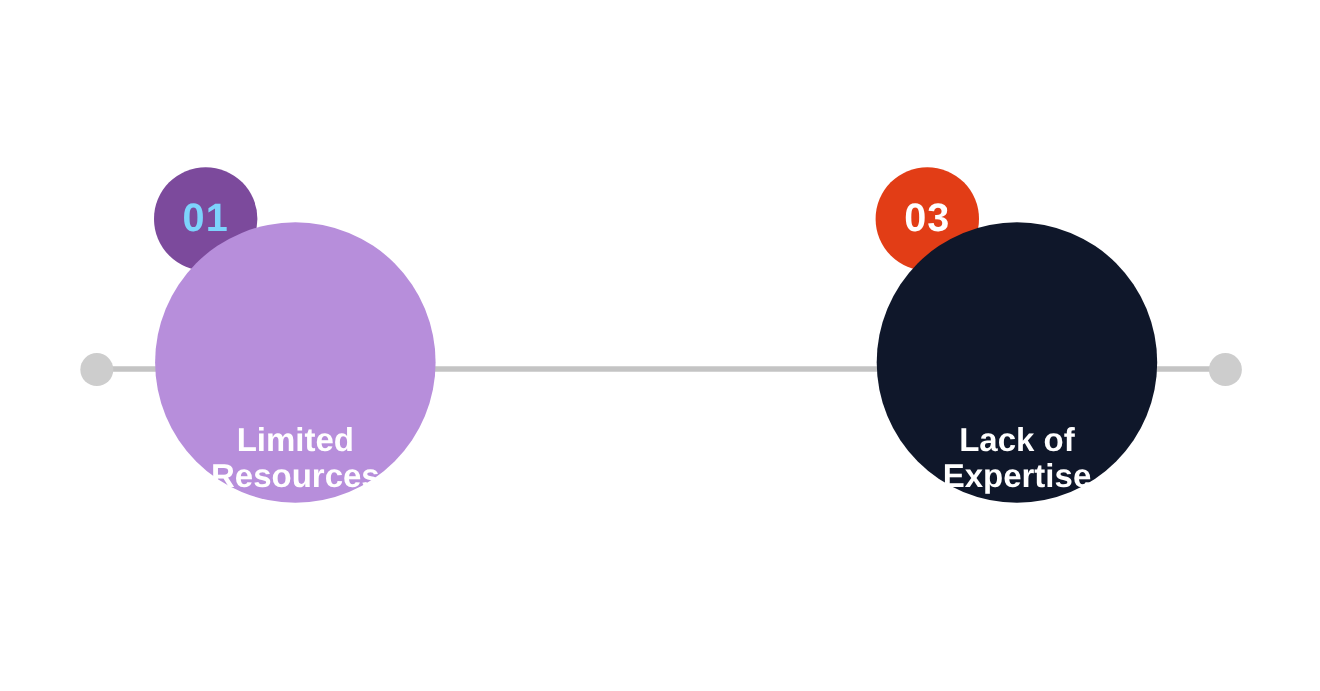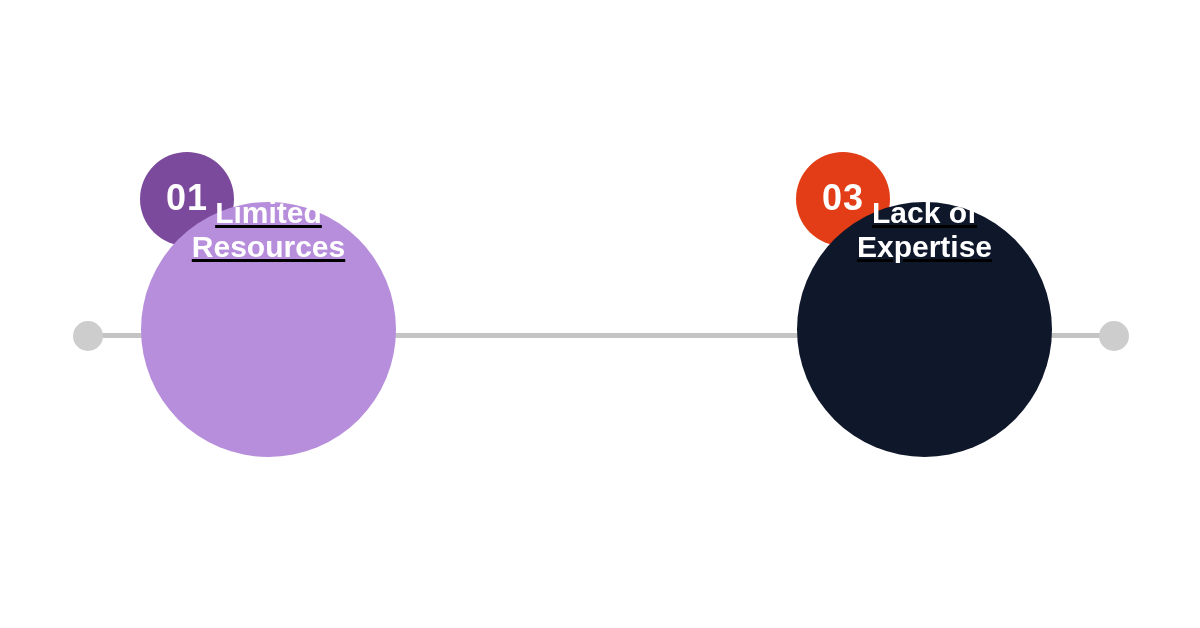--- a/index.html
+++ b/index.html
@@ -63,23 +63,22 @@
   }
   .big-circle {
     position: absolute;
     left: 0;
     top: 0;
     width: 255px;
     height: 255px;
     border-radius: 50%;
     z-index: 2;
     display: flex;
-    align-items: flex-start;
+    align-items: flex-end;
     justify-content: center;
-    text-decoration: underline;
   }
   .circle-label {
     font-size: 30px;
     font-weight: bold;
     line-height: 1.12;
     text-align: center;
     white-space: pre-line;
     transform: translateY(-6px);
   }
 </style>
@@ -87,21 +86,21 @@
 <body>
 
 <div class="canvas" style="background-color: rgb(255, 255, 255);">
 
   <div class="connector-line" style="background-color: rgb(196, 196, 196);"></div>
   <div class="endpoint-dot endpoint-left" style="background-color: rgb(205, 205, 205);"></div>
   <div class="endpoint-dot endpoint-right" style="background-color: rgb(205, 205, 205);"></div>
 
   <div class="step step-1">
     <div class="badge" style="background-color: rgb(124, 74, 156);">
-      <span class="badge-number" style="color: #ffffff;">01</span>
+      <span class="badge-number" style="color: #7dd3fc;">01</span>
     </div>
     <div class="big-circle" style="background-color: rgb(183, 142, 219);">
       <span class="circle-label" style="color: rgb(255, 255, 255);">Limited
 Resources</span>
     </div>
   </div>
 
 
   <div class="step step-3">
     <div class="badge" style="background-color: rgb(226, 61, 22);">

